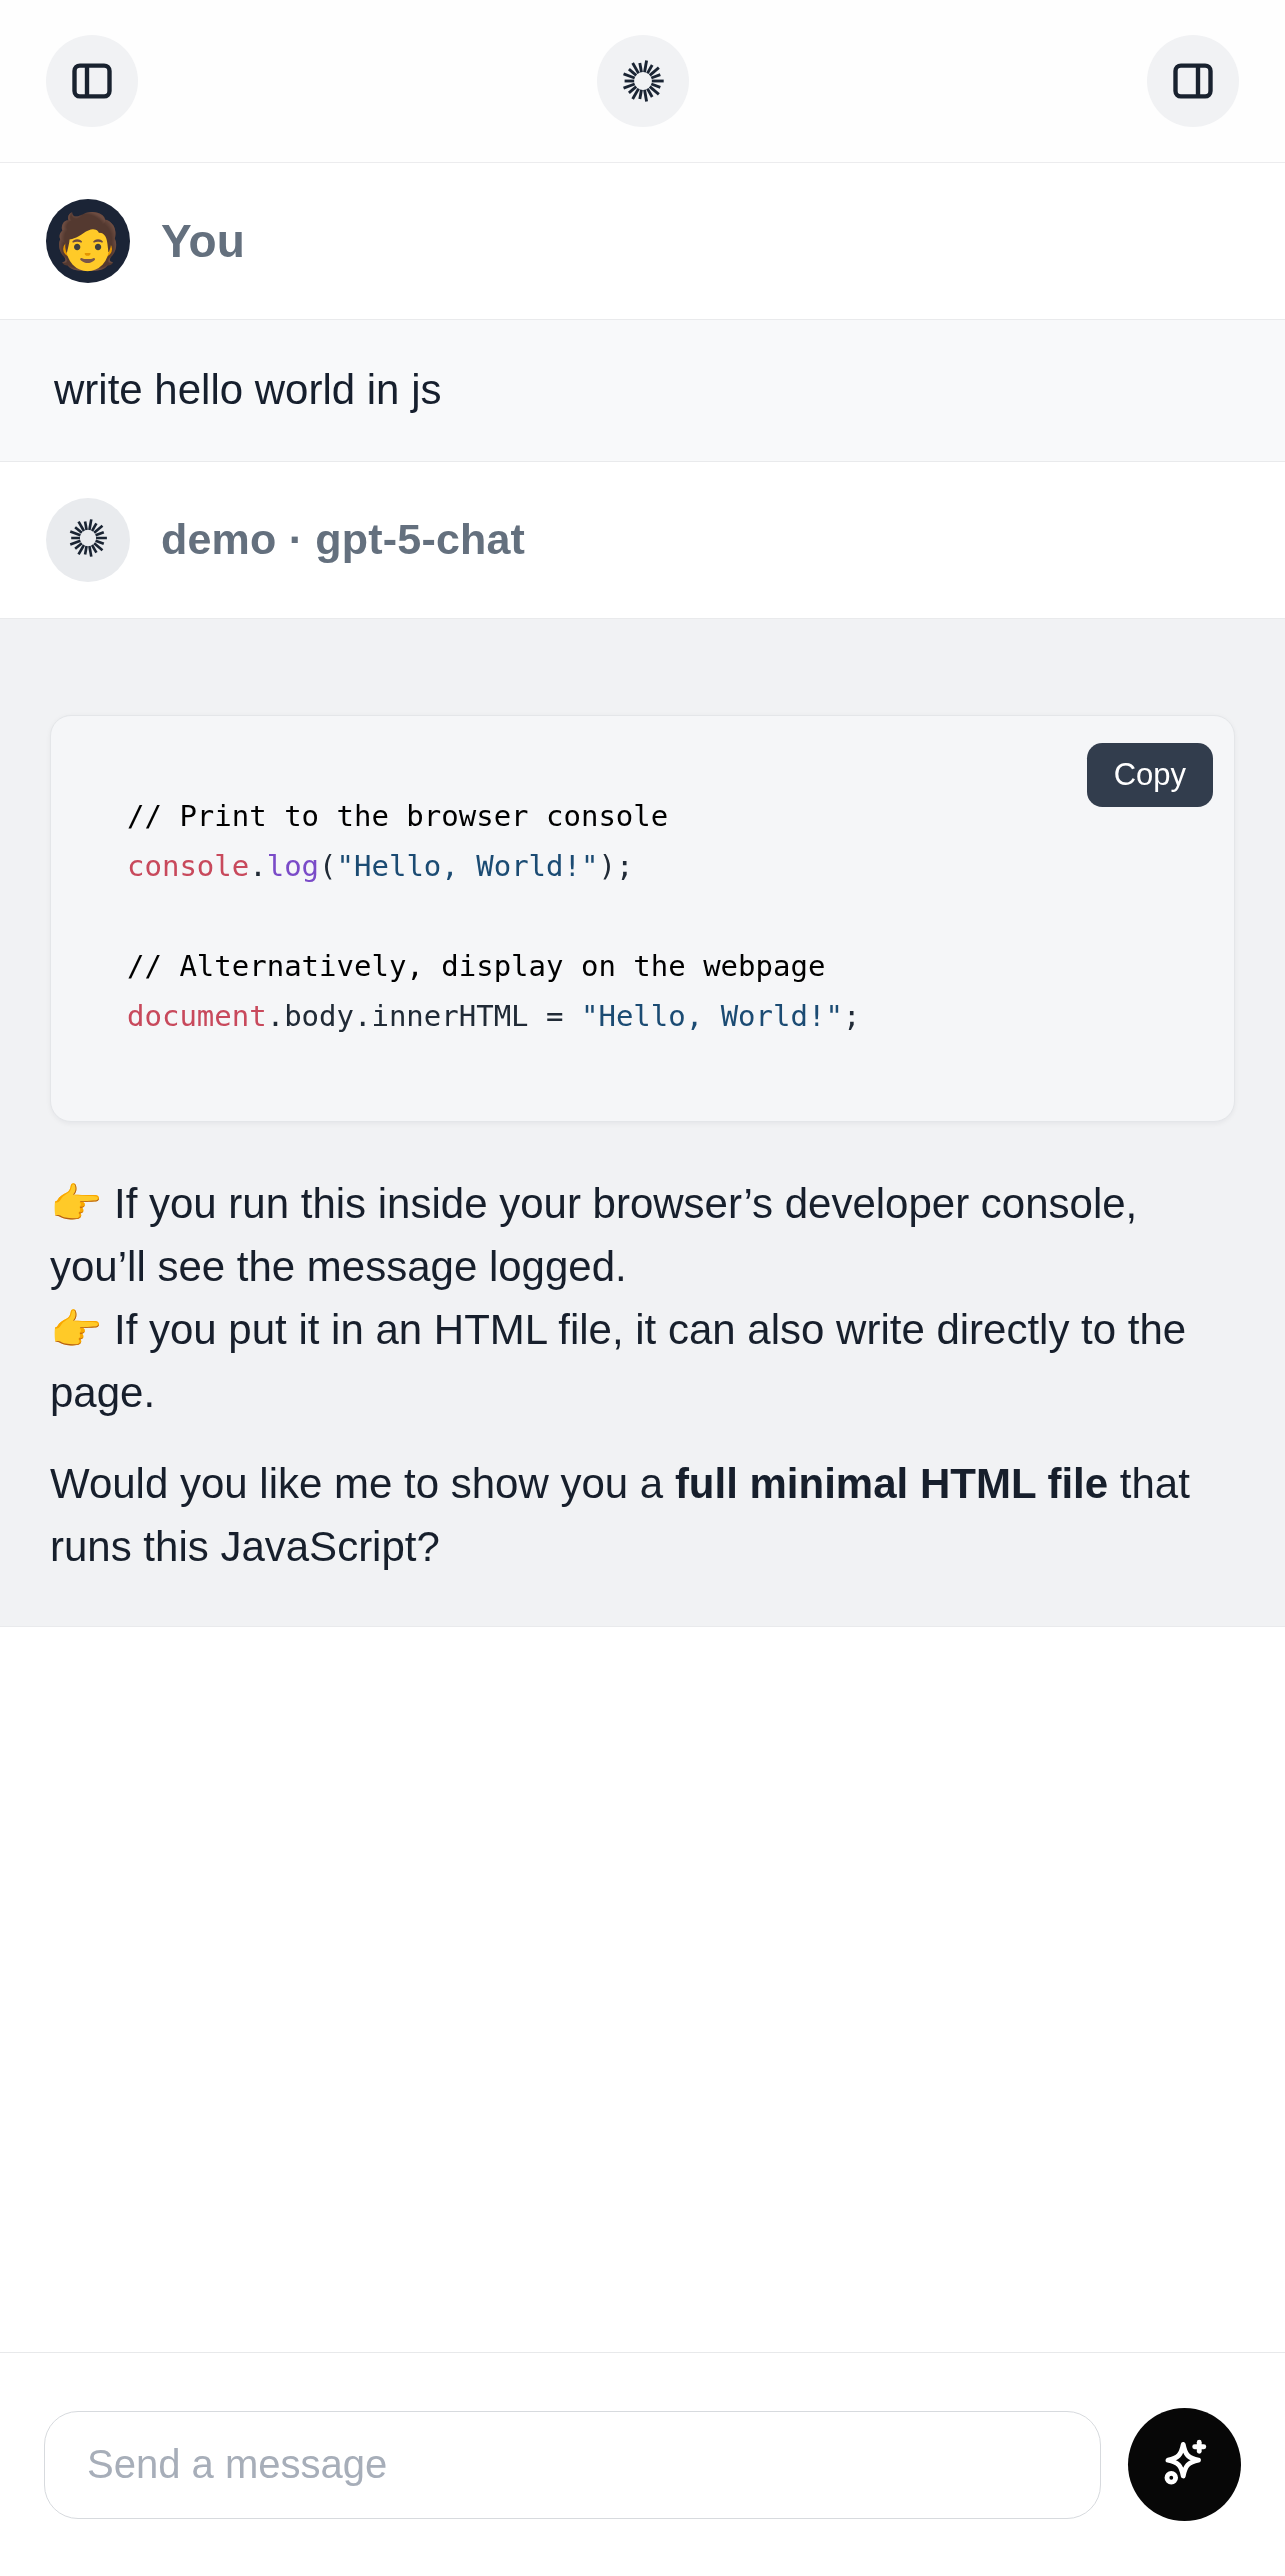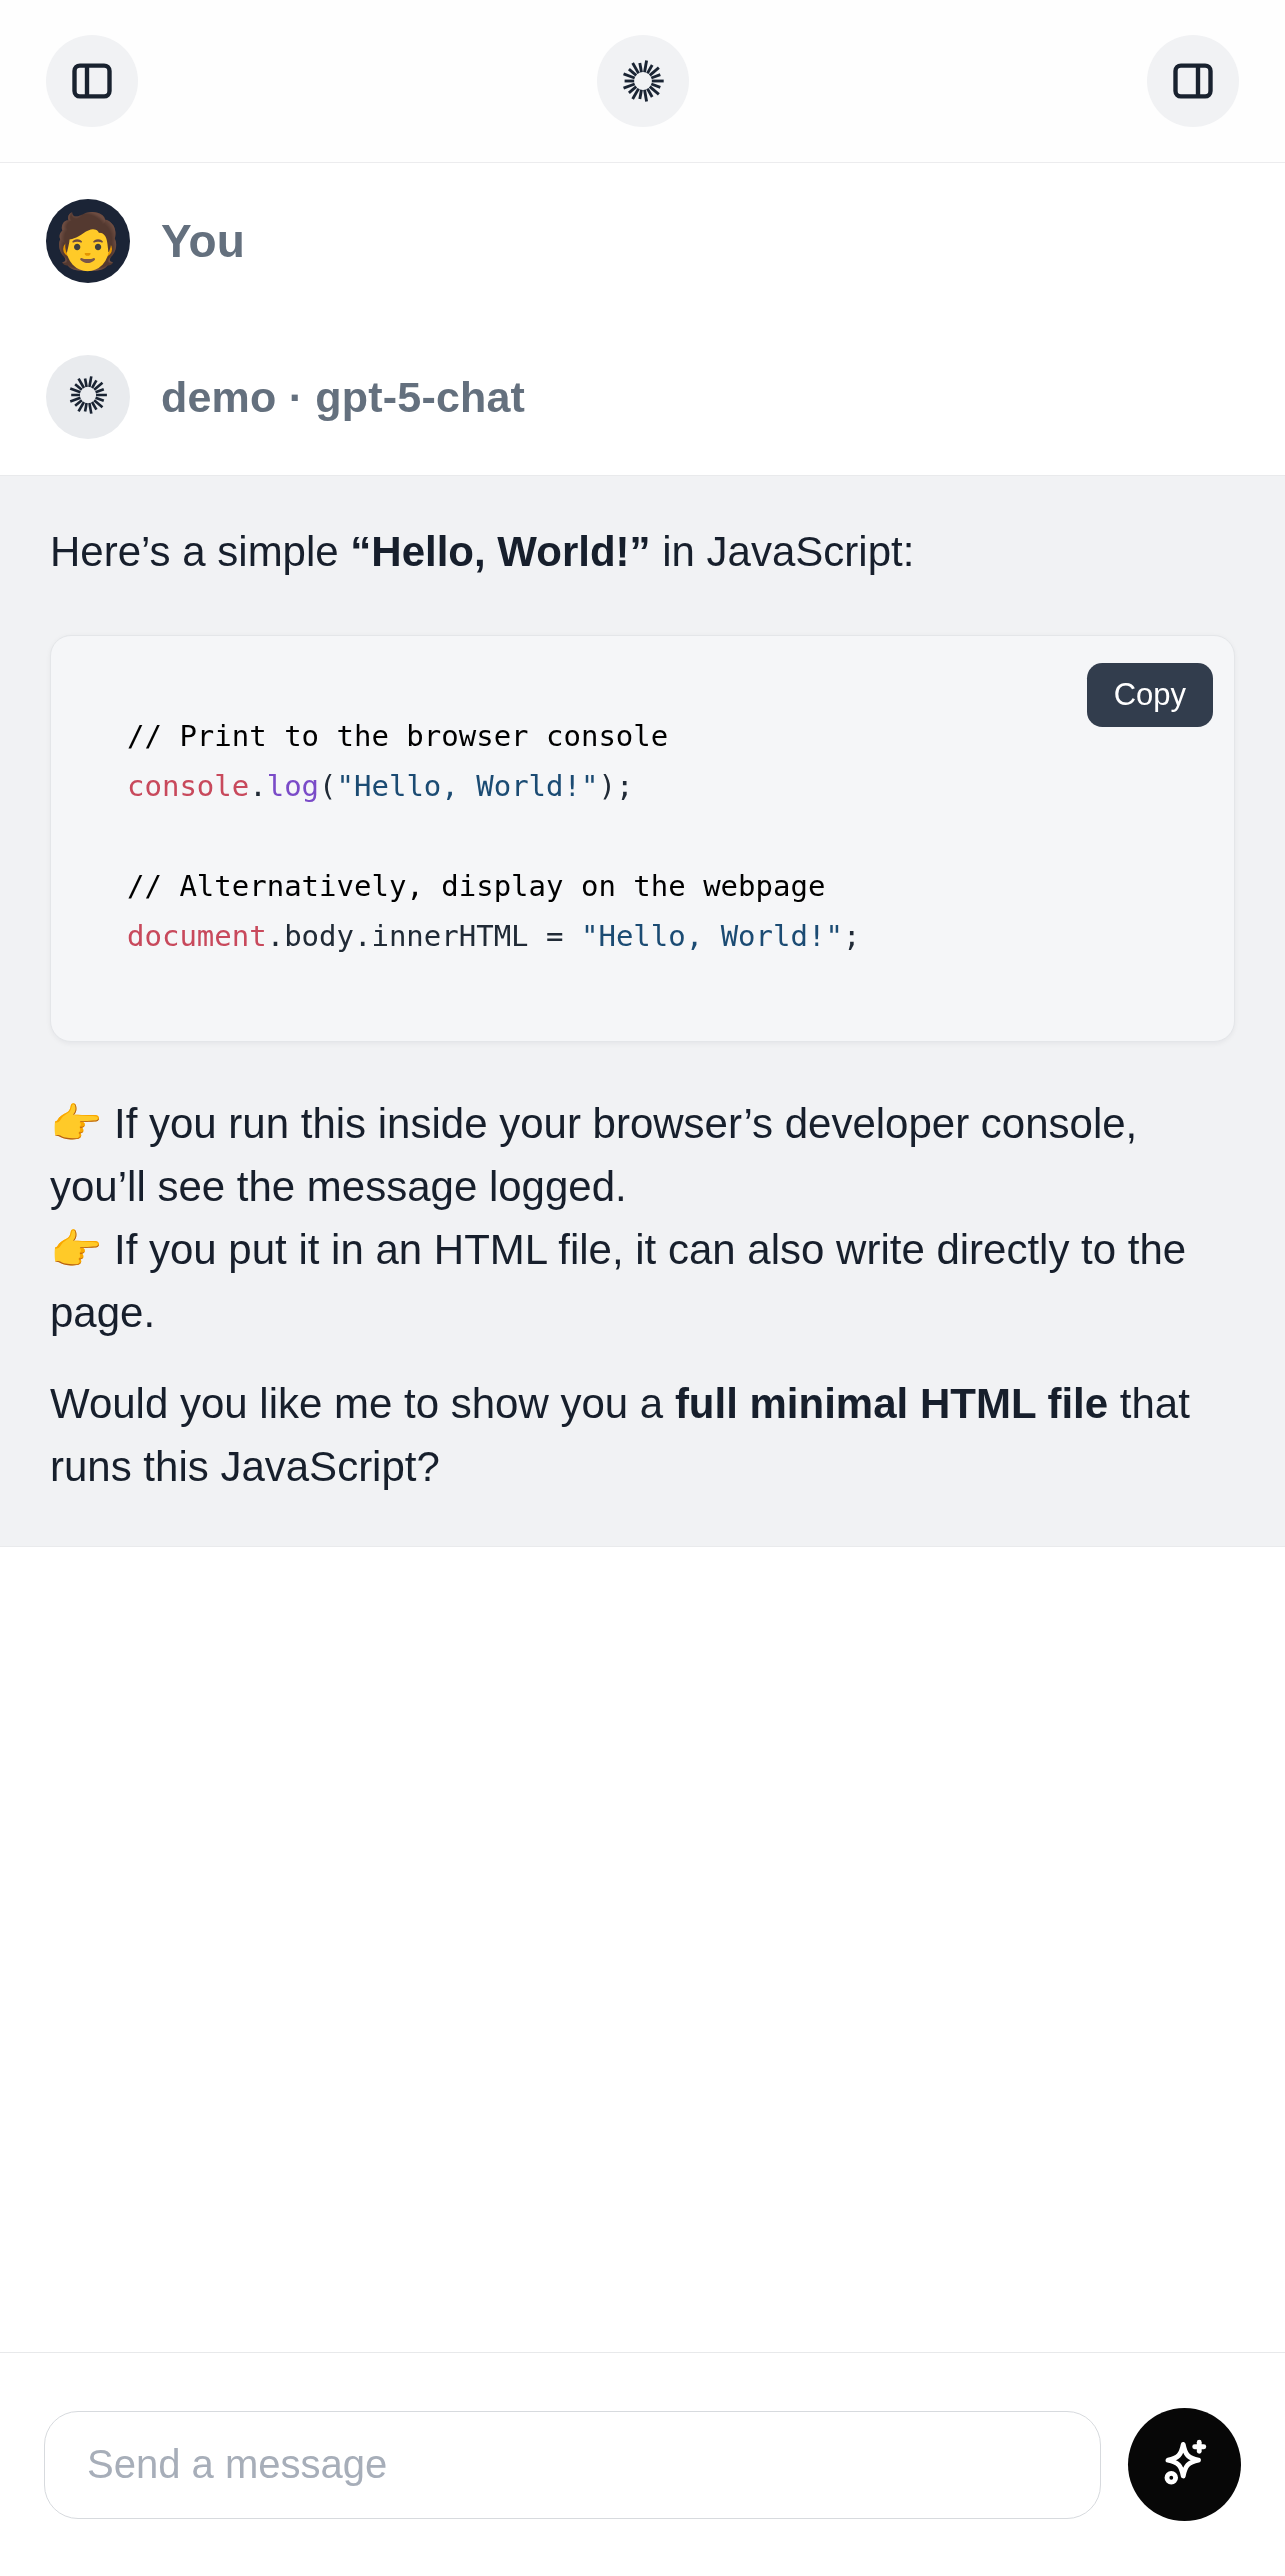--- a/index.html
+++ b/index.html
@@ -142,20 +142,23 @@
       </span>
     </button>
   </div>
 
   <div>
     <div class="turn-head">
       <div class="avatar user">
         <span>🧑</span>
       </div>
       <div class="turn-name">You</div>
+    </div>
+    <div class="user-band">
+      <span>write hello world in js</span>
     </div>
   </div>
 
   <div>
     <div class="turn-head">
       <div class="avatar bot">
         <span class="starburst"><svg width="42" height="42" viewBox="0 0 24 24">
               <line x1="16.6" y1="12" x2="22.8" y2="12" stroke="#1a2433" stroke-width="1.5"></line>
               <line x1="16.32258605561518" y1="13.573292659298076" x2="21.02104915954472" y2="15.283393375926419" stroke="#1a2433" stroke-width="1.5"></line>
               <line x1="15.523804438347298" y1="14.95682300455808" x2="20.273279985684965" y2="18.942106184614623" stroke="#1a2433" stroke-width="1.5"></line>
@@ -173,21 +176,20 @@
               <line x1="12.798781617267878" y1="7.469884336143843" x2="13.875400318802845" y2="1.3640762674681515" stroke="#1a2433" stroke-width="1.5"></line>
               <line x1="14.299999999999997" y1="8.01628314259158" x2="16.799999999999994" y2="3.6861561236693863" stroke="#1a2433" stroke-width="1.5"></line>
               <line x1="15.523804438347298" y1="9.043176995441918" x2="20.273279985684958" y2="5.057893815385372" stroke="#1a2433" stroke-width="1.5"></line>
               <line x1="16.32258605561518" y1="10.426707340701924" x2="21.02104915954472" y2="8.716606624073581" stroke="#1a2433" stroke-width="1.5"></line>
             </svg></span>
       </div>
       <div class="turn-name" style="font-size:43px;">demo · gpt-5-chat</div>
     </div>
 
     <div class="asst-band">
-      <p class="prose"><span>Here’s a simple </span><b>“Hello, World!”</b><span> in JavaScript:</span></p>
 
       <div class="code-block">
         <button class="copy-btn">Copy</button>
         <pre><code><span class="tok-cmt">// Print to the browser console</span>
 <span class="tok-kw">console</span><span class="tok-pln">.</span><span class="tok-fn">log</span><span class="tok-pln">(</span><span class="tok-str">"Hello, World!"</span><span class="tok-pln">);</span>
 
 <span class="tok-cmt">// Alternatively, display on the webpage</span>
 <span class="tok-kw">document</span><span class="tok-pln">.body.innerHTML = </span><span class="tok-str">"Hello, World!"</span><span class="tok-pln">;</span></code></pre>
       </div>
 

